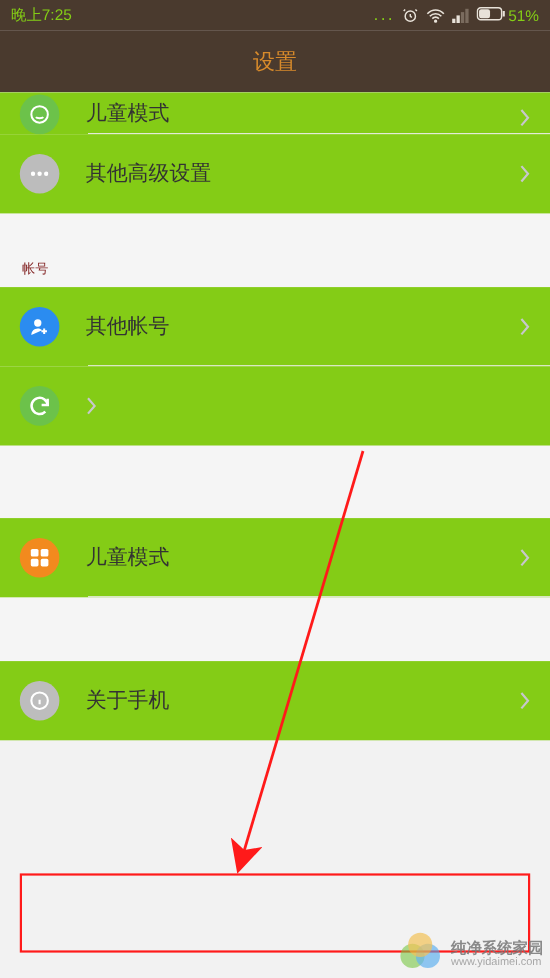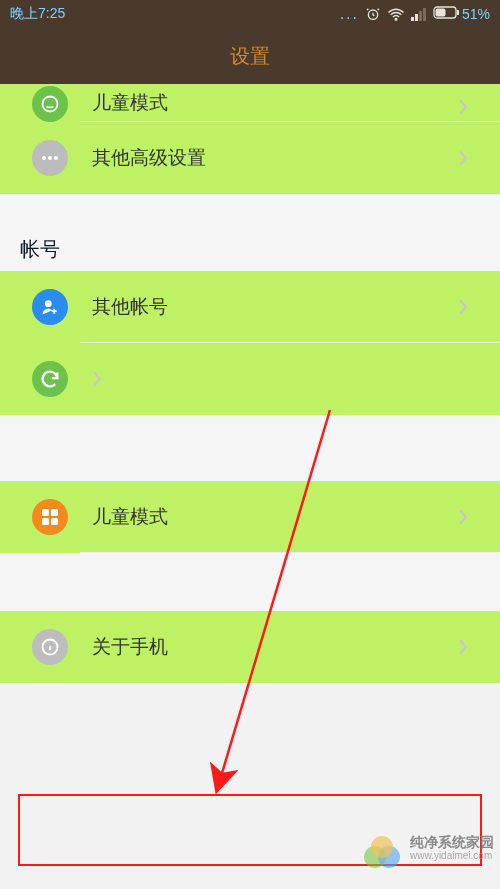--- a/index.html
+++ b/index.html
@@ -7,21 +7,21 @@
   width: 500px;
   height: 889px;
   font-family: -apple-system, "Helvetica Neue", Arial, sans-serif;
   background: #f2f2f2;
   position: relative;
   overflow: hidden;
 }
 .statusbar {
   height: 28px;
   background: #4a3a2e;
-  color: #7dd3fc;
+  color: #84cc16;
   display: flex;
   align-items: center;
   justify-content: space-between;
   padding: 0 10px;
   font-size: 14px;
 }
 .statusbar .left { display: flex; align-items: center; gap: 4px; }
 .statusbar .right { display: flex; align-items: center; gap: 6px; }
 .statusbar .batt { display: flex; align-items: flex-start; gap: 3px; }
 .statusbar svg { display: block; }
@@ -36,24 +36,24 @@
 .header-title {
   color: #d78a2b;
   font-size: 20px;
   font-weight: 500;
 }
 .content {
   background: #f5f5f5;
 }
 .row {
   height: 72px;
-  background: #bef264;
-  display: flex;
-  align-items: center;
-  padding: 0 32px;
+  background: #84cc16;
+  display: flex;
+  align-items: center;
+  padding: 0 18px;
   position: relative;
 }
 .row.clipped { height: 38px; align-items: flex-end; padding-bottom: 6px; }
 .row.clipped .icon-circle { margin-bottom: -6px; }
 .row.clipped .row-label { margin-bottom: 0; }
 .row + .row { }
 .row::after {
   content: "";
   position: absolute;
   left: 80px; right: 0; bottom: 0;
@@ -72,22 +72,22 @@
   font-size: 19px;
   color: #333;
   flex: 1;
 }
 .chevron {
   color: #c7c7cc;
 }
 .section-gap { height: 30px; }
 .section-title {
   padding: 12px 20px 8px;
-  color: #0f172a;
-  font-size: 20px;
+  color: #7f1d1d;
+  font-size: 12px;
 }
 
 .ic-green  { background: #6cc24a; }
 .ic-grey   { background: #bcbcbc; }
 .ic-orange { background: #f5a623; }
 .ic-blue   { background: #2b8cf0; }
 .ic-greenring { background: #6cc24a; }
 .ic-orange2 { background: #f28a1e; }
 .ic-blue2  { background: #3b8ef0; }
 .ic-grey2  { background: #bdbdbd; }
@@ -103,23 +103,23 @@
   left: 18px;
   top: 794px;
   width: 464px;
   height: 72px;
   border: 2px solid #ff1a1a;
   pointer-events: none;
 }
 .watermark {
   position: absolute;
   right: 6px;
-  bottom: 14px;
-  display: flex;
-  align-items: flex-start;
+  bottom: 2px;
+  display: flex;
+  align-items: center;
   gap: 8px;
   color: #8a8a8a;
   opacity: 0.85;
 }
 .watermark .wm-logo {
   width: 40px; height: 40px;
 }
 .watermark .wm-texts { display: flex; flex-direction: column; line-height: 1.1; }
 .watermark .wm-main { font-size: 14px; font-weight: 600; color: #777; }
 .watermark .wm-sub  { font-size: 10px; color: #999; }

